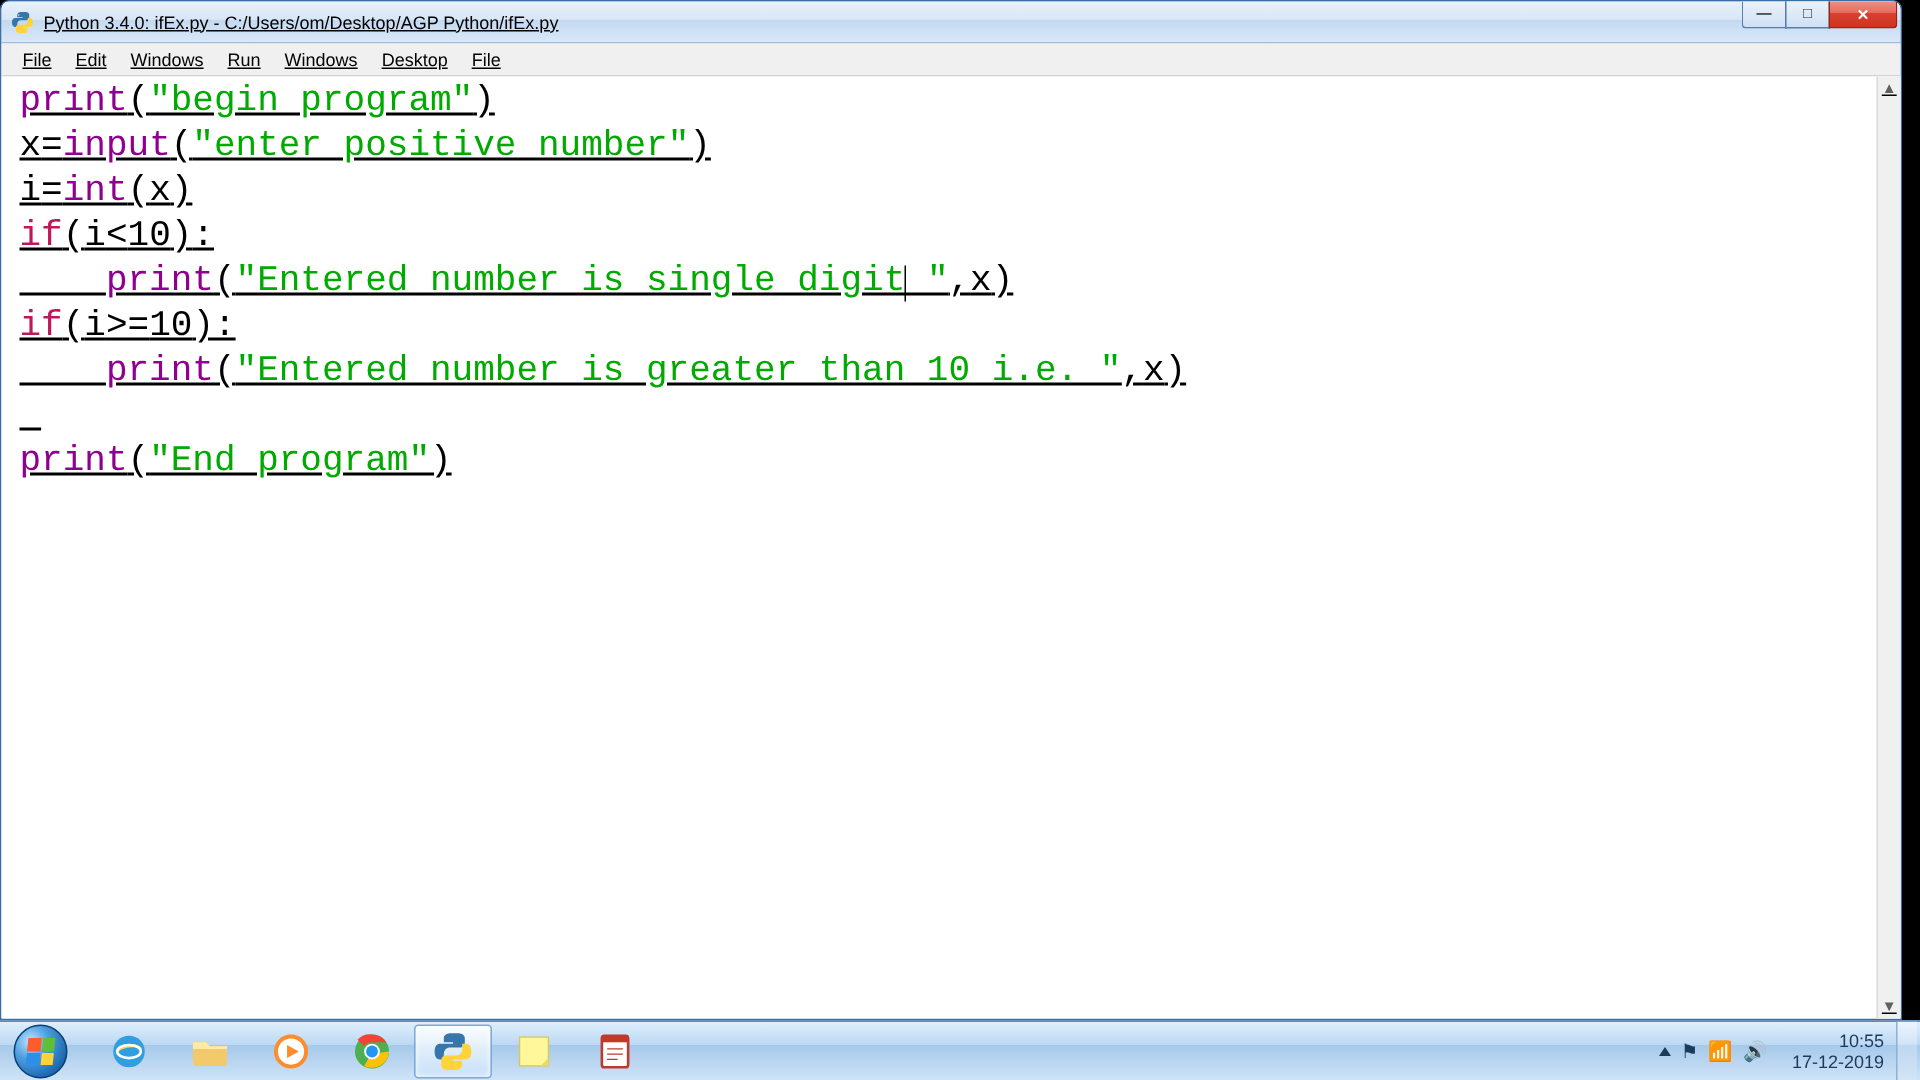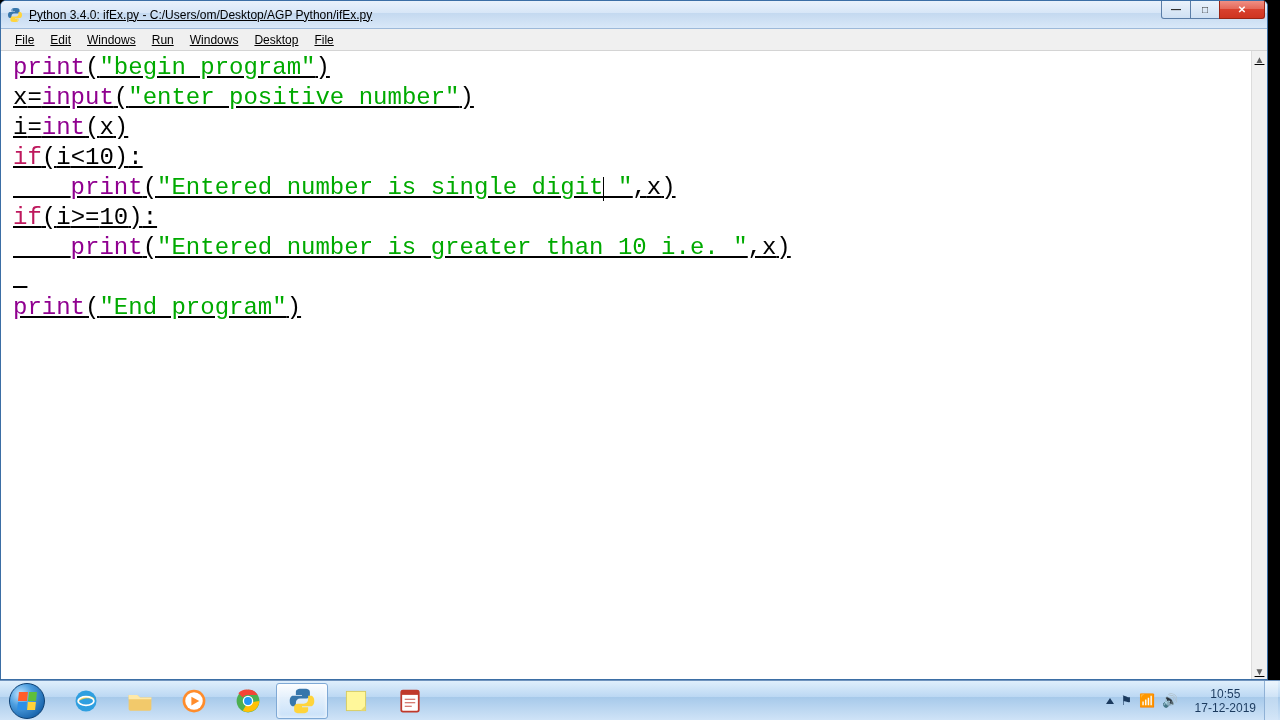--- a/index.html
+++ b/index.html
@@ -142,21 +142,21 @@
     box-shadow: inset 0 0 4px #fff;
   }
   .ticon { width: 30px; height: 30px; display:flex; align-items:center; justify-content:center; font-size:20px; }
 
   .systray {
     margin-left: auto; display:flex; align-items:center; height:100%;
     padding-right: 2px;
   }
   .tray-icons { display:flex; align-items:center; gap:7px; padding: 0 8px; font-size:13px; color:#1b3a5e; }
   .clock {
-    text-align:center; font-size:12px; color:#1b3a5e; line-height:14px;
+    text-align:right; font-size:12px; color:#1b3a5e; line-height:14px;
     padding: 0 8px;
   }
   .show-desktop {
     width: 14px; height: 40px; border-left: 1px solid #8fb1d6;
     background: linear-gradient(to bottom, rgba(255,255,255,0.4), rgba(255,255,255,0.1));
   }
 
   .tray-up {
     width: 0; height: 0; border-left:4px solid transparent; border-right:4px solid transparent; border-bottom:6px solid #1b3a5e;
   }

